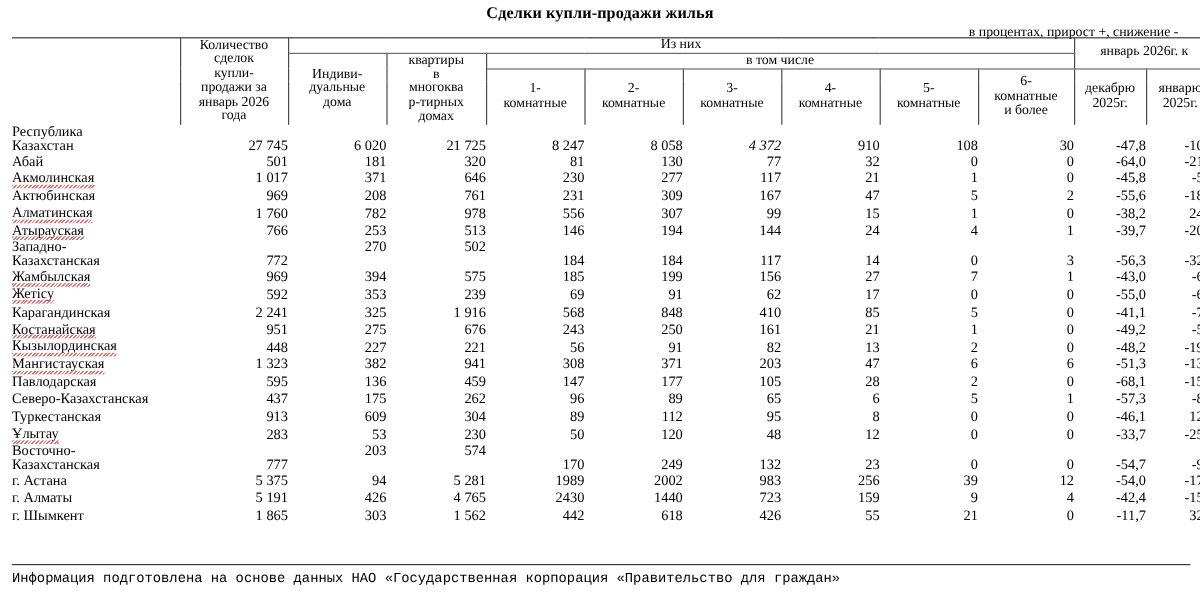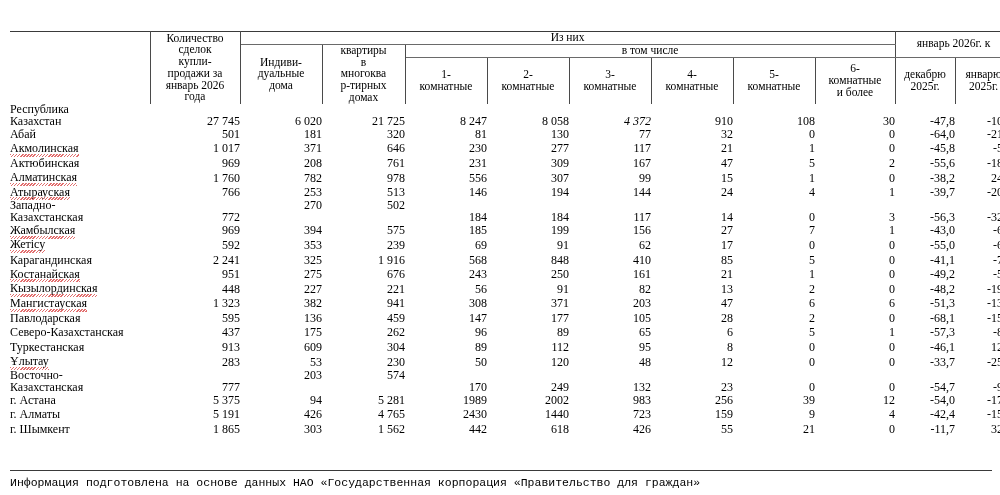--- a/index.html
+++ b/index.html
@@ -90,20 +90,22 @@
     border-top:1.6px solid #3a3a3a;
     height:0;
   }
   .twoline{line-height:14.6px;}
 </style>
 </head>
 <body>
 
 <div class="page">
 
+  <div class="title">Сделки купли-продажи жилья</div>
+  <div class="units">в процентах, прирост +, снижение -</div>
 
   <table class="t">
     <colgroup>
       <col style="width:140px">
       <col style="width:90px">
       <col style="width:82px">
       <col style="width:83px">
       <col style="width:82px">
       <col style="width:82px">
       <col style="width:82px">

